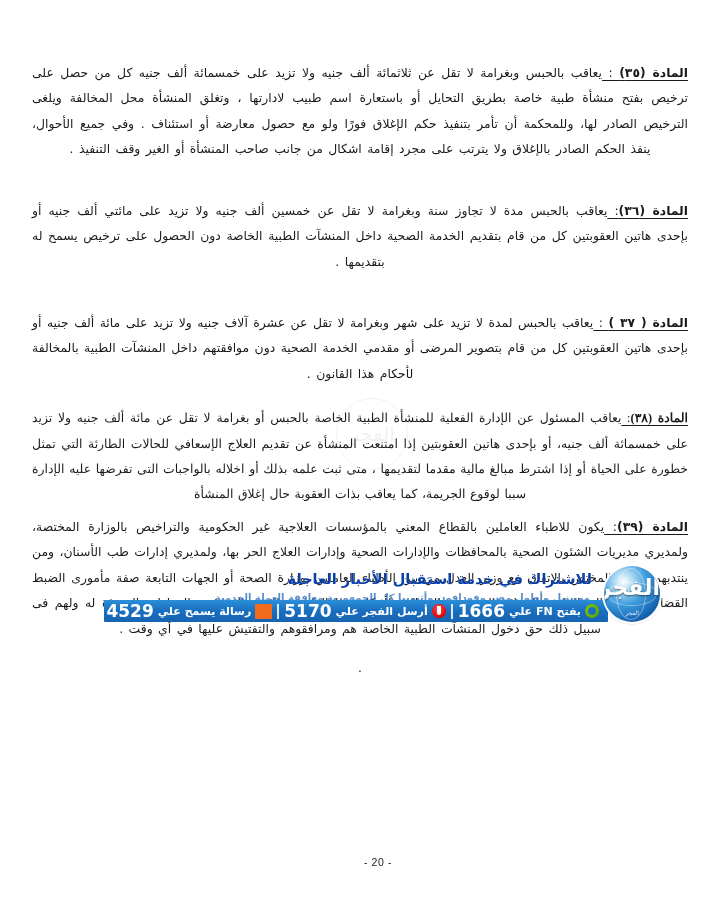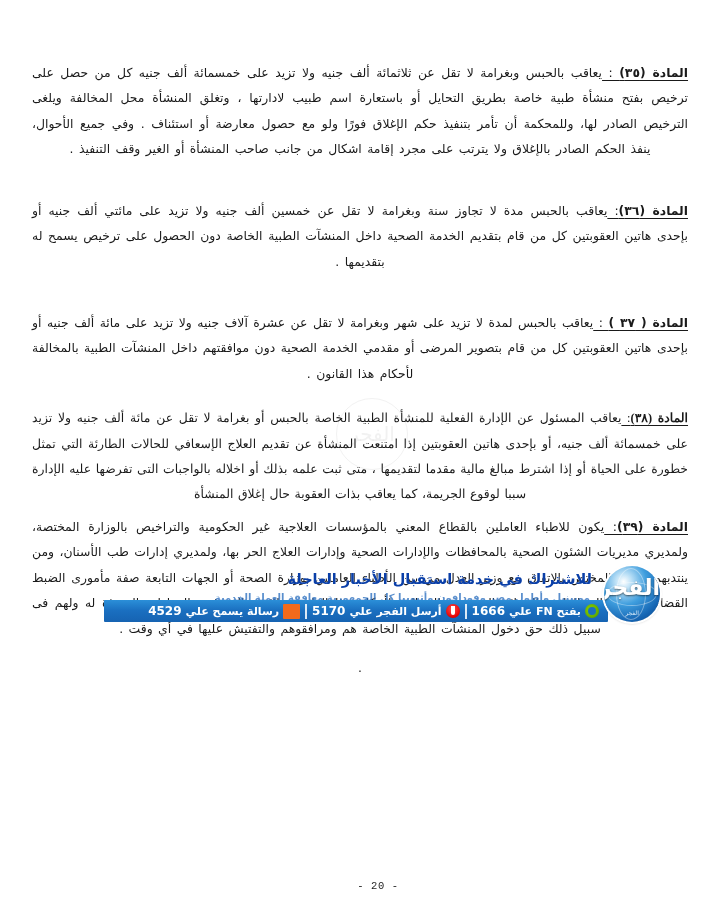--- a/index.html
+++ b/index.html
@@ -67,26 +67,26 @@
     line-height: 2.05;
     margin-top: 14px;
     color: #1a1a1a;
   }
 
   
   .page-number {
     position: absolute;
     left: 0;
     right: 0;
-    top: 880px;
+    top: 856px;
     text-align: center;
     font-size: 10.5px;
     color: #222222;
     letter-spacing: 0.6px;
-    font-family: Liberation Mono, monospace;
+    font-family: Liberation Sans, sans-serif;
     direction: ltr;
     padding-left: 36px;
   }
 
   
   .ad-overlay {
     position: absolute;
     left: 104px;
     top: 568px;
     width: 566px;
@@ -145,21 +145,21 @@
     font-weight: 700;
     white-space: nowrap;
     padding: 0 5px;
     height: 100%;
   }
 
   .ad-num {
     color: #ffffff;
     font-weight: 700;
     font-family: "DejaVu Sans", sans-serif;
-    font-size: 12px;
+    font-size: 17px;
   }
 
   .ad-sep {
     width: 2px;
     height: 15px;
     background: #ffffff;
     opacity: 0.85;
     flex: 0 0 auto;
   }
 

